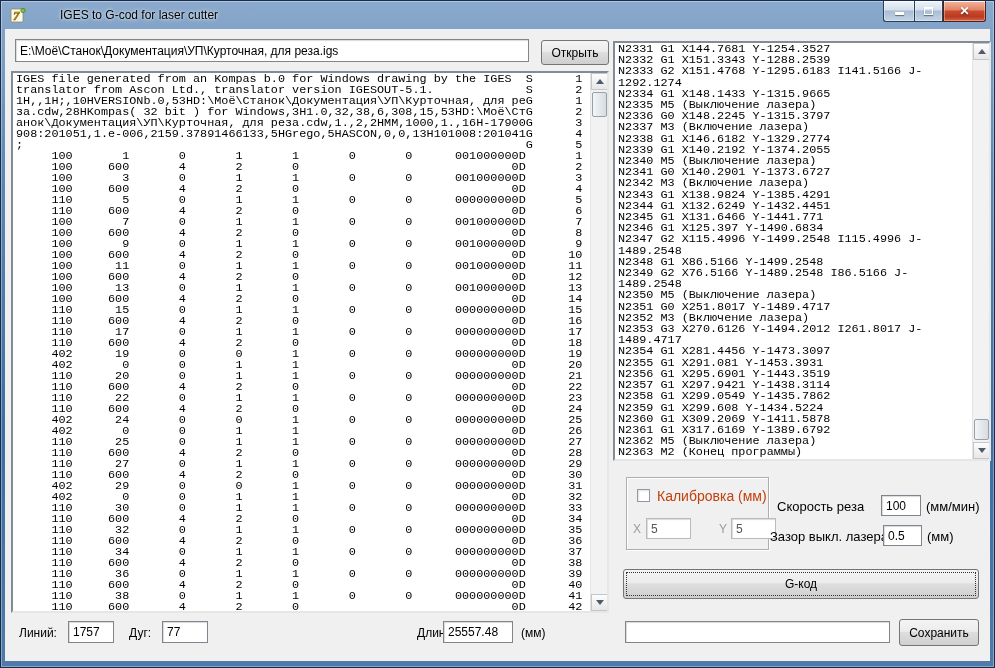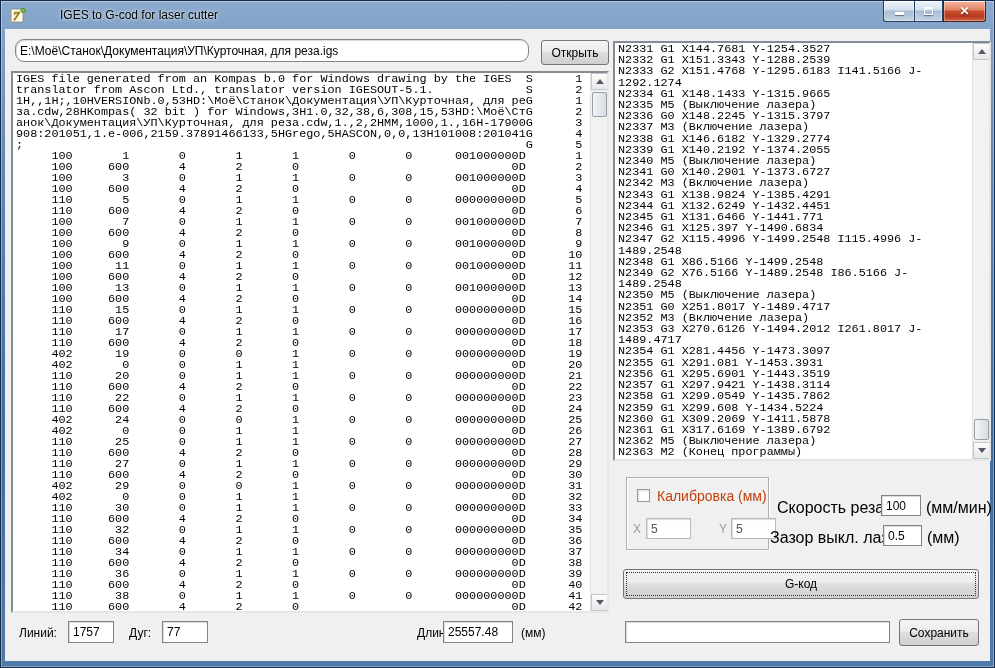--- a/index.html
+++ b/index.html
@@ -31,21 +31,21 @@
   .glyph-close{color:#fff;font-size:12px;font-weight:bold;line-height:1;text-shadow:0 1px 2px rgba(0,0,0,.55);}
   
   .client{position:absolute;left:4px;right:4px;top:28px;bottom:6px;background:#f0f0f0;}
   .tbox{position:absolute;background:#fff;border:1px solid #7f858c;
         box-shadow:inset 1px 1px 1px rgba(0,0,0,.15);
         font:12px "Liberation Sans",sans-serif;padding:2px 4px;color:#000;outline:none;}
   .btn{position:absolute;border:1px solid #757575;border-radius:3px;
        background:linear-gradient(180deg,#f4f4f4 0%,#ececec 45%,#dedede 50%,#cfcfcf 100%);
        font:12px "Liberation Sans",sans-serif;color:#000;
        display:flex;align-items:center;justify-content:center;cursor:default;}
-  .path-input{left:10px;top:10px;width:514px;height:23px;border-radius:9px;}
+  .path-input{left:10px;top:10px;width:514px;height:23px;}
   .open-btn{left:536px;top:11px;width:68px;height:25px;}
   
   .textview{position:absolute;background:#fff;border:2px solid;border-color:#838b95 #e6e6e6 #e6e6e6 #838b95;overflow:hidden;}
   .iges-view{left:6px;top:42px;width:598px;height:542px;}
   .gcode-view{left:608px;top:12px;width:378px;height:420px;}
   .monotext{margin:0;padding:1px 0 4px 3px;font:11.8px/11px "Liberation Mono","DejaVu Sans Mono",monospace;
             white-space:pre;color:#000;}
   .gpre{line-height:11.2px;}
   .vscroll{position:absolute;top:0;right:0;bottom:0;width:17px;background:#f2f2f2;border-left:1px solid #e4e4e4;}
   .sbtn{position:absolute;left:0;width:17px;height:17px;
@@ -62,21 +62,21 @@
   
   .groupbox{position:absolute;left:621px;top:448px;width:143px;height:73px;
             border:1px solid #aeaeae;box-shadow:inset 1px 1px 0 #fff,1px 1px 0 #fff;}
   .checkbox{position:absolute;left:10px;top:11px;width:13px;height:13px;background:#fff;
             border:1px solid #8e9aa5;box-shadow:inset 1px 1px 2px rgba(0,0,0,.12);}
   .cal-label{position:absolute;left:30px;top:10px;font-size:14px;color:#c2410c;white-space:nowrap;}
   .xy-label{position:absolute;font-size:12px;color:#9b9b9b;}
   .xl{left:6px;top:44px;} .yl{left:92px;top:44px;}
   .xy-input{width:45px;height:21px;color:#555;border-color:#b7bbbf;}
   .xi{left:19px;top:40px;} .yi{left:104px;top:40px;}
-  .flabel{position:absolute;font-size:16px;color:#000;white-space:nowrap;}
+  .flabel{position:absolute;font-size:13px;color:#000;white-space:nowrap;}
   .speed-label{left:772px;top:470px;}
   .speed-input{left:876px;top:466px;width:40px;height:21px;}
   .speed-units{left:921px;top:470px;text-align:right;}
   .gap-label{left:765px;top:500px;}
   .gap-input{left:878px;top:496px;width:39px;height:21px;}
   .gap-units{left:922px;top:500px;}
   .gcode-btn{left:618px;top:540px;width:356px;height:30px;outline:1px dotted #333;outline-offset:-4px;}
   .save-input{left:620px;top:592px;width:265px;height:22px;}
   .save-btn{left:894px;top:590px;width:80px;height:27px;}
   

